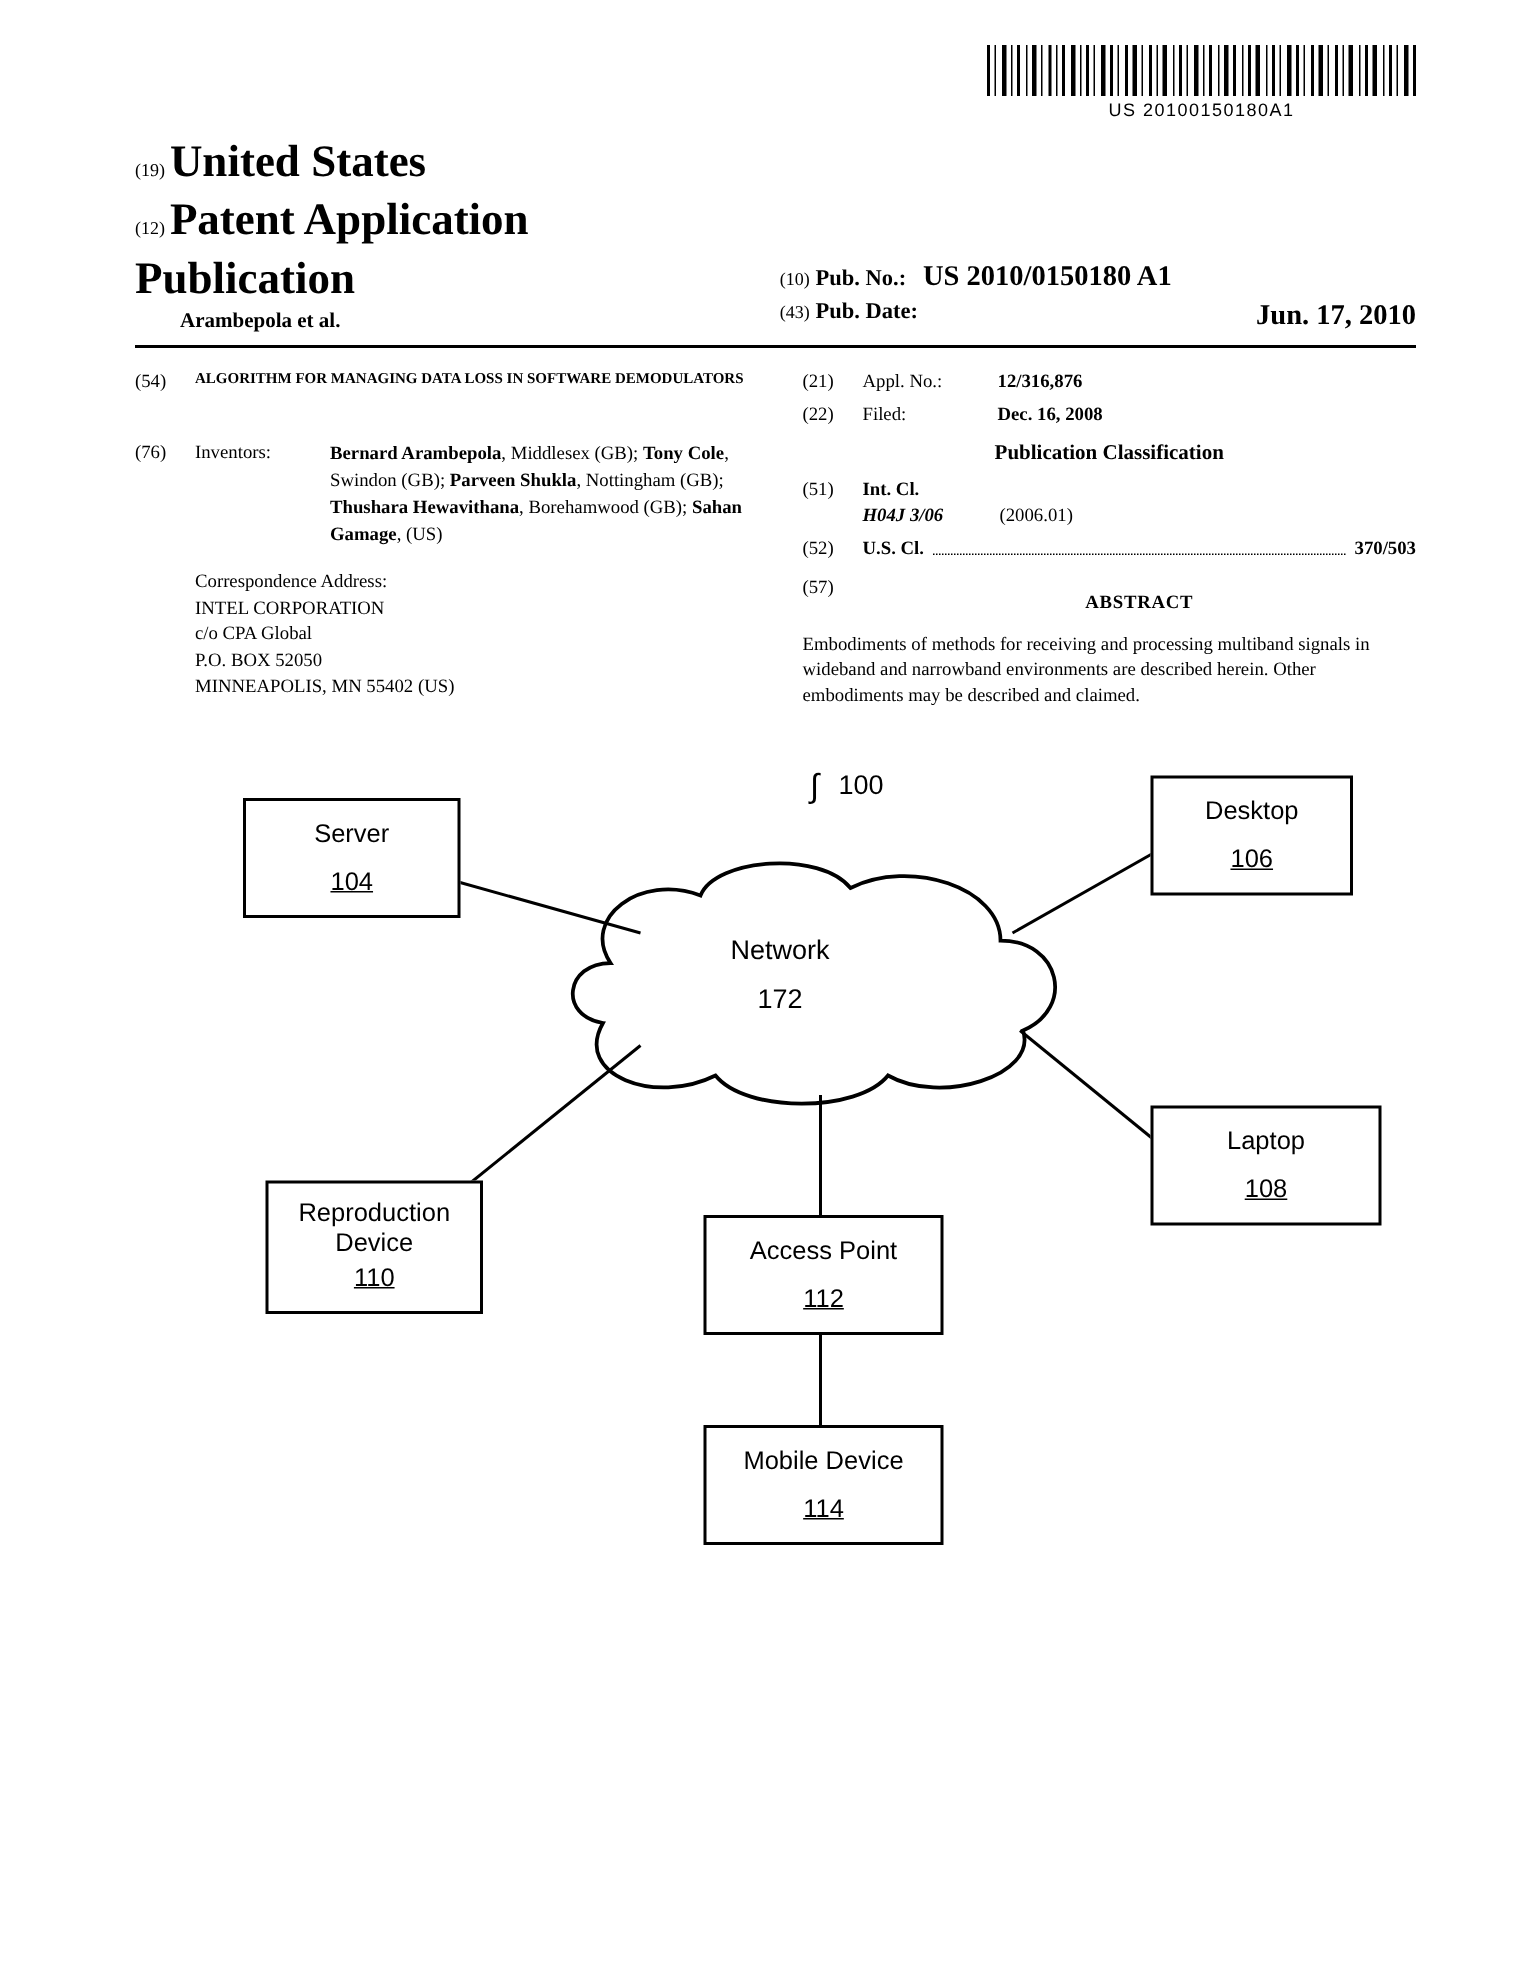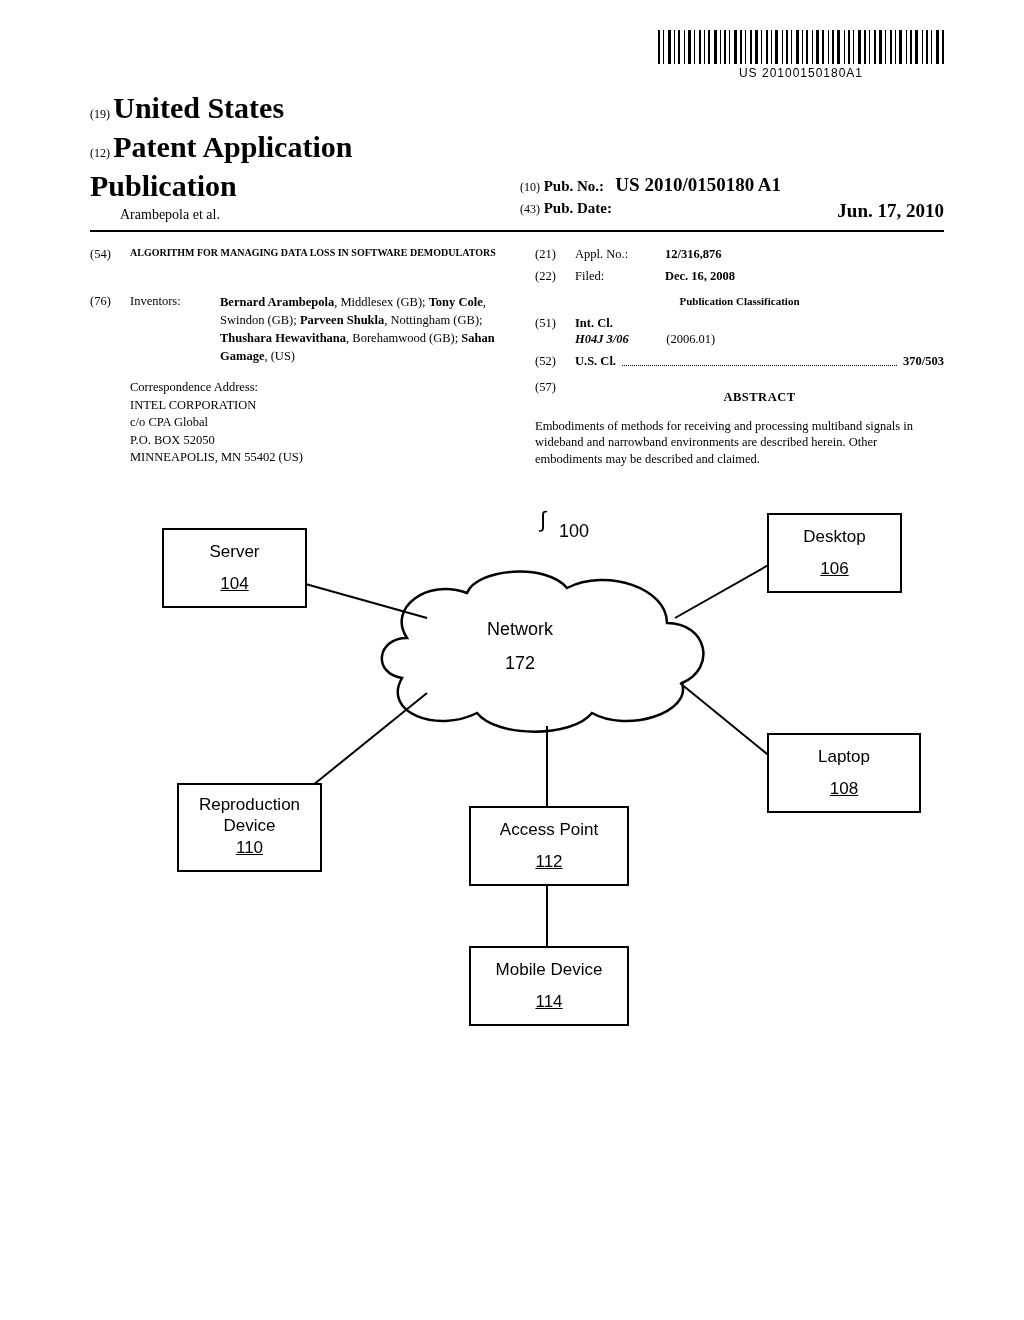--- a/index.html
+++ b/index.html
@@ -11,48 +11,48 @@
     .barcode span { display:inline-block; background:#000; height:100%; }
     .w1{width:1px}.w2{width:2px}.w3{width:3px}
     .g1{background:#fff!important;width:1px}.g2{background:#fff!important;width:2px}
     .barcode-text { font-size:12px; letter-spacing:1px; margin-top:2px; font-family:Arial,sans-serif; }
     .headline { display:flex; align-items:flex-end; gap:20px; margin-top:6px; }
     .headline-left { flex:0 0 48%; }
     .headline-right { flex:1; }
     .prefix { font-size:12px; display:inline-block; vertical-align:baseline; }
     .us { font-size:30px; font-weight:bold; }
     .pap { font-size:30px; font-weight:bold; }
-    .authors { font-size:14px; font-weight:normal; margin-top:1px; }
+    .authors { font-size:14px; font-weight:bold; margin-top:1px; }
     .pubno-line { font-size:15px; }
     .pubno-val { font-size:19px; font-weight:bold; }
     .pubdate-line { font-size:15px; margin-top:1px; }
     .pubdate-val { font-size:19px; font-weight:bold; float:right; }
     hr.rule { border:none; border-top:2px solid #000; margin:6px 0 14px 0; }
     .cols { display:flex; gap:36px; }
     .col { flex:1; font-size:12.5px; }
     .field { display:flex; margin-bottom:6px; }
     .code { flex:0 0 40px; }
     .label { flex:0 0 90px; }
     .val { flex:1; }
     .title-block { font-weight:bold; font-size:10px; text-transform:uppercase; margin-bottom:28px; }
     .inventors-list { line-height:1.45; }
     .inventors-list b { font-weight:bold; }
     .corr { margin-top:14px; margin-left:40px; line-height:1.4; }
     .corr .addr { font-weight:normal; }
-    .pubclass-hdr { text-align:center; font-weight:bold; margin:10px 0 6px 0; font-size:11px; }
+    .pubclass-hdr { text-align:center; font-weight:bold; margin:10px 0 6px 0; font-size:14px; }
     .intcl { font-style:italic; font-weight:bold; }
     .uscl-row { display:flex;align-items:flex-end; }
     .uscl-dots { flex:1; border-bottom:1px dotted #000; margin:0 6px 3px 6px; height:11px; }
     .abstract-hdr { text-align:center; font-weight:bold; margin:10px 0 6px 0; letter-spacing:0.5px; }
     .abstract-text { font-size:12.5px; line-height:1.35; }
     
     .diagram { position:relative; width:780px; height:560px; margin:40px auto 0 auto; font-family:Arial,Helvetica,sans-serif; font-size:17px; }
     .box { position:absolute; border:2px solid #000; background:#fff; text-align:center; padding:10px 14px; line-height:1.4; }
     .box .ref { text-decoration:underline; }
-    .hundred { position:absolute; font-size:18px; font-family:Arial,sans-serif;margin-top:12px; }
+    .hundred { position:absolute; font-size:18px; font-family:Arial,sans-serif; }
     .tilde { position:absolute; font-size:22px; }
     svg.net { position:absolute; }
   </style>
 </head>
 <body>
 
 <div class="page">
 
   <div class="top">
     <div class="barcode-block">

